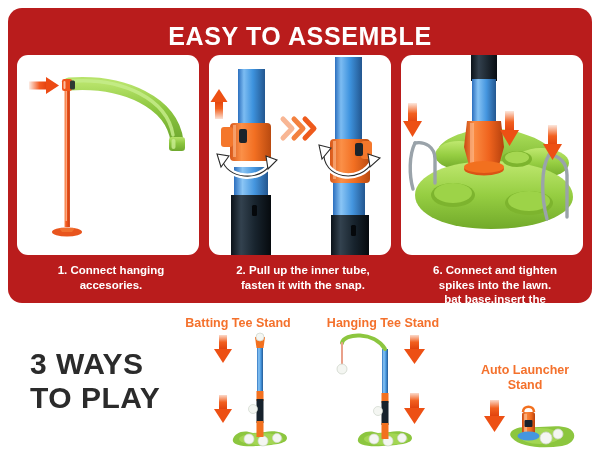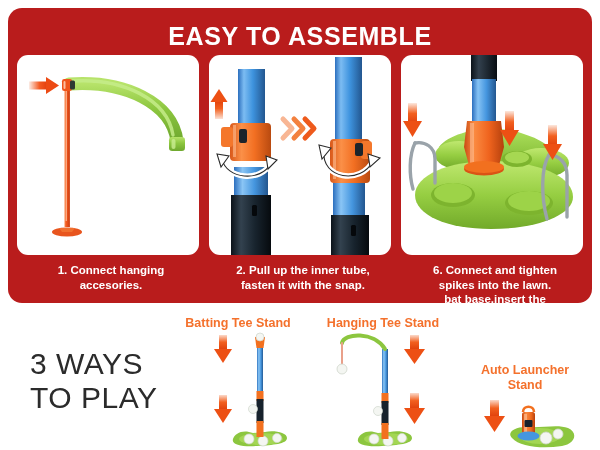--- a/index.html
+++ b/index.html
@@ -83,21 +83,21 @@
     top: 305px;
     width: 600px;
     height: 145px;
   }
 
   .ways-heading {
     position: absolute;
     left: 30px;
     top: 42px;
     font-size: 30px;
-    font-weight: normal;
+    font-weight: bold;
     color: #2b2b2b;
     line-height: 34px;
     letter-spacing: 0.5px;
   }
 
   .way-label {
     position: absolute;
     color: #F4712C;
     font-size: 12.5px;
     font-weight: bold;

